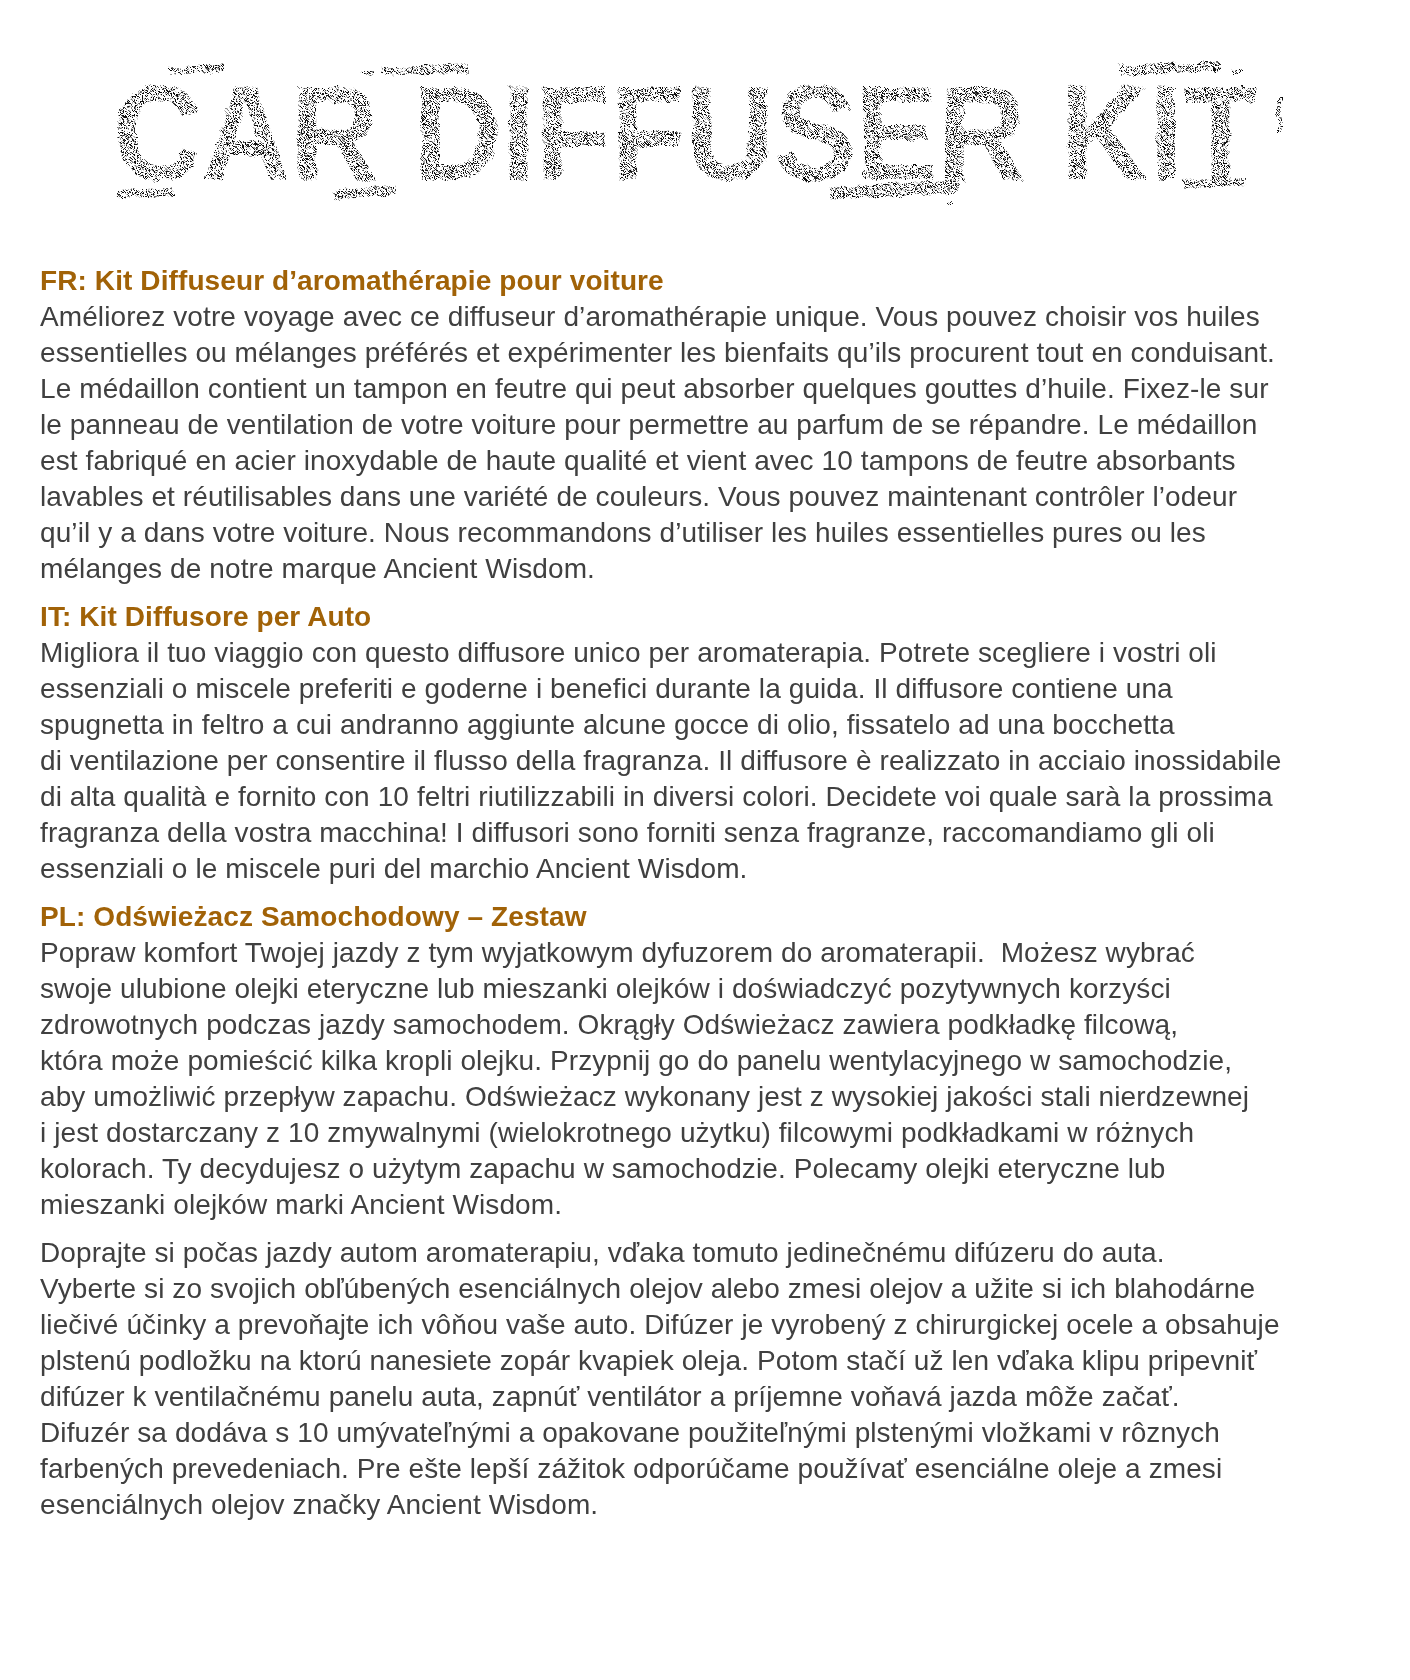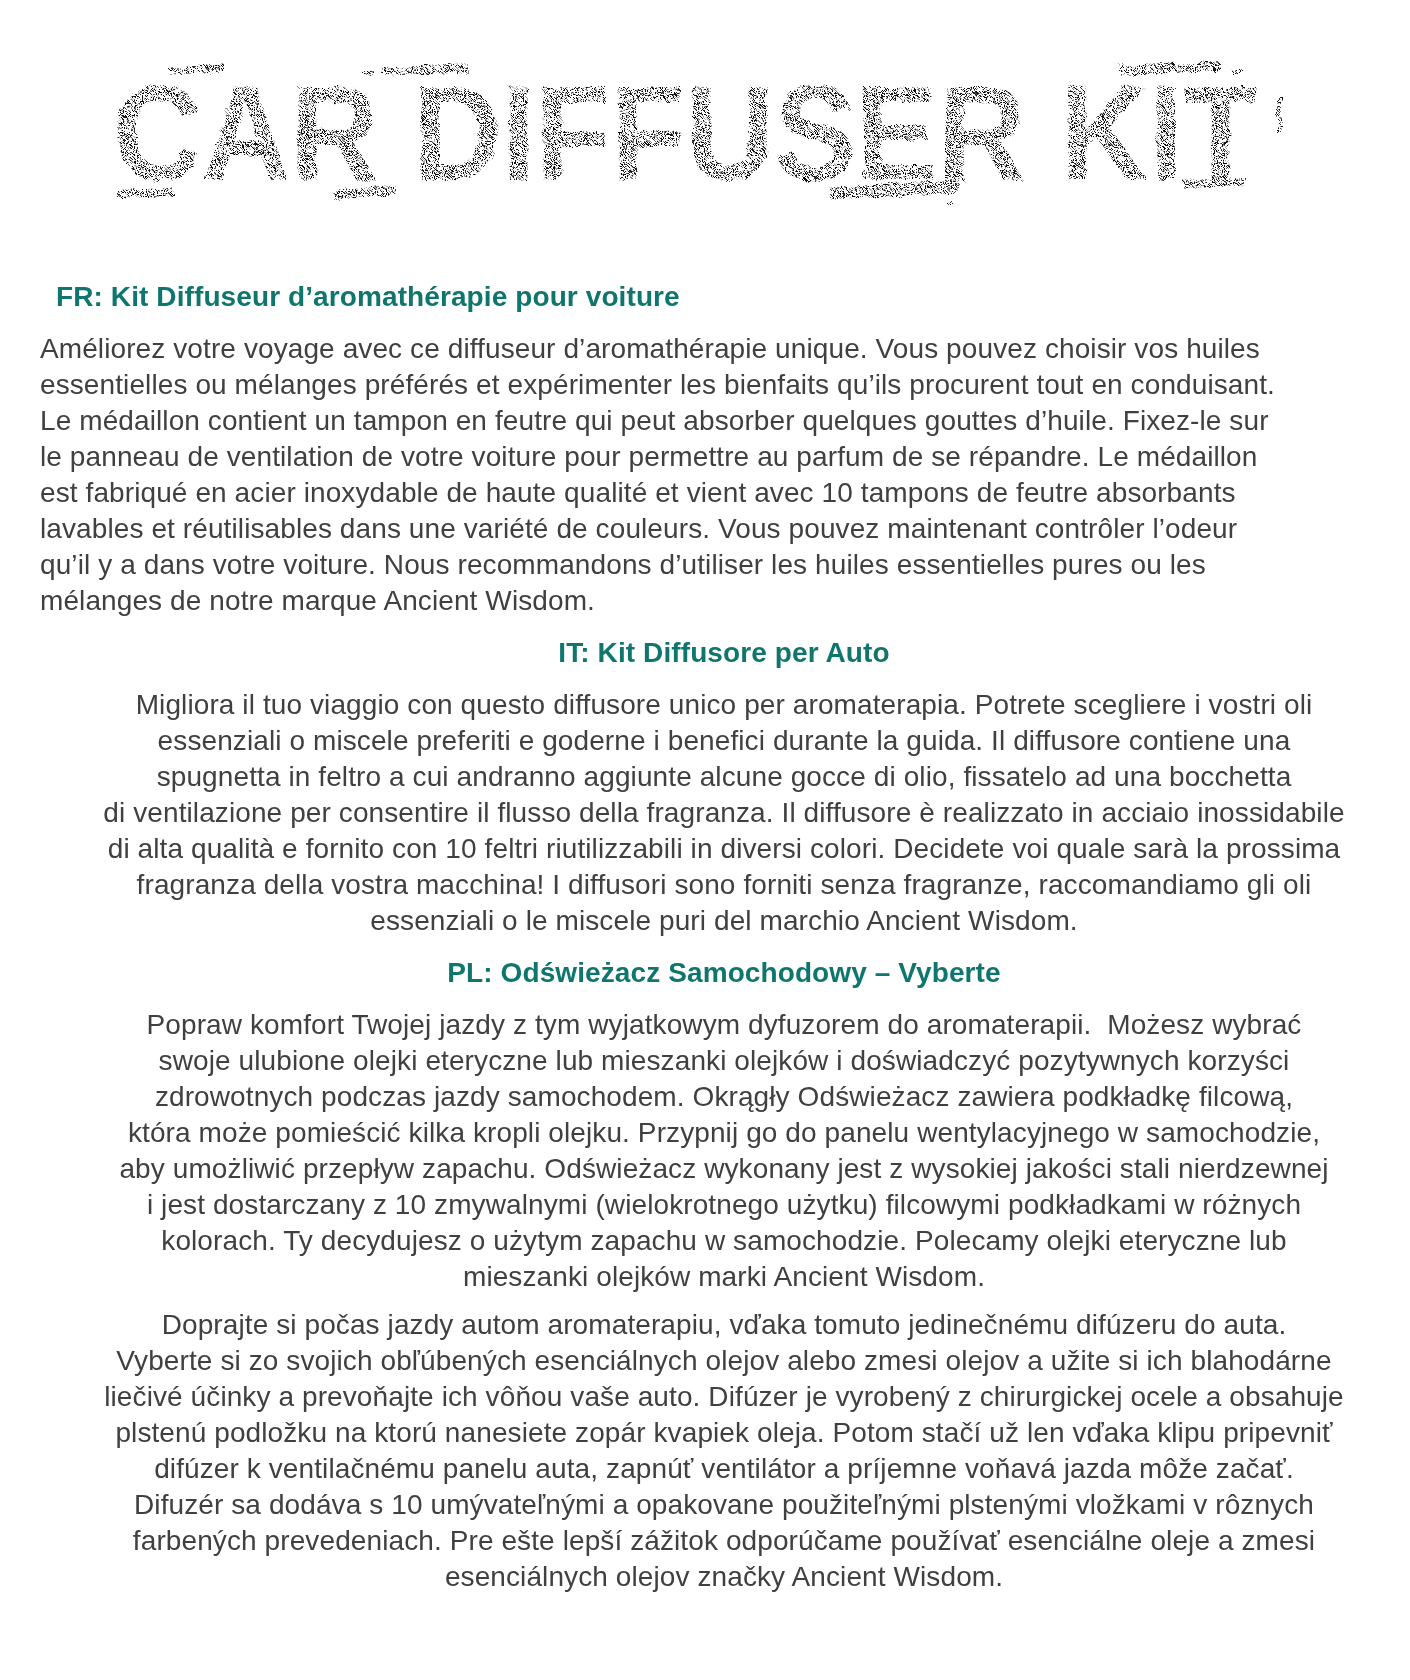--- a/index.html
+++ b/index.html
@@ -31,27 +31,27 @@
   }
   .title-banner rect { fill: #0d0d0d; }
 
   
   .content {
     position: absolute;
     left: 40px;
     top: 263px;
     width: 1368px;
   }
-  section + section { margin-top: 12px; text-align: center; }
+  section + section { margin-top: 12px; }
   h2 {
-    margin: 16px;
+    margin: 0;
     font-size: 28px;
     line-height: 36px;
     font-weight: bold;
-    color: #0f766e;
+    color: #a16207;
     letter-spacing: 0.1px;
   }
   p {
     margin: 0;
     font-size: 28px;
     line-height: 36px;
     font-weight: normal;
     color: #404040;
     white-space: pre; 
     letter-spacing: 0.1px;
@@ -106,21 +106,21 @@
     <p>Migliora il tuo viaggio con questo diffusore unico per aromaterapia. Potrete scegliere i vostri oli
 essenziali o miscele preferiti e goderne i benefici durante la guida. Il diffusore contiene una
 spugnetta in feltro a cui andranno aggiunte alcune gocce di olio, fissatelo ad una bocchetta
 di ventilazione per consentire il flusso della fragranza. Il diffusore è realizzato in acciaio inossidabile
 di alta qualità e fornito con 10 feltri riutilizzabili in diversi colori. Decidete voi quale sarà la prossima
 fragranza della vostra macchina! I diffusori sono forniti senza fragranze, raccomandiamo gli oli
 essenziali o le miscele puri del marchio Ancient Wisdom.</p>
   </section>
 
   <section class="lang">
-    <h2>PL: Odświeżacz Samochodowy – Vyberte</h2>
+    <h2>PL: Odświeżacz Samochodowy – Zestaw</h2>
     <p>Popraw komfort Twojej jazdy z tym wyjatkowym dyfuzorem do aromaterapii.  Możesz wybrać
 swoje ulubione olejki eteryczne lub mieszanki olejków i doświadczyć pozytywnych korzyści
 zdrowotnych podczas jazdy samochodem. Okrągły Odświeżacz zawiera podkładkę filcową,
 która może pomieścić kilka kropli olejku. Przypnij go do panelu wentylacyjnego w samochodzie,
 aby umożliwić przepływ zapachu. Odświeżacz wykonany jest z wysokiej jakości stali nierdzewnej
 i jest dostarczany z 10 zmywalnymi (wielokrotnego użytku) filcowymi podkładkami w różnych
 kolorach. Ty decydujesz o użytym zapachu w samochodzie. Polecamy olejki eteryczne lub
 mieszanki olejków marki Ancient Wisdom.</p>
   </section>
 

